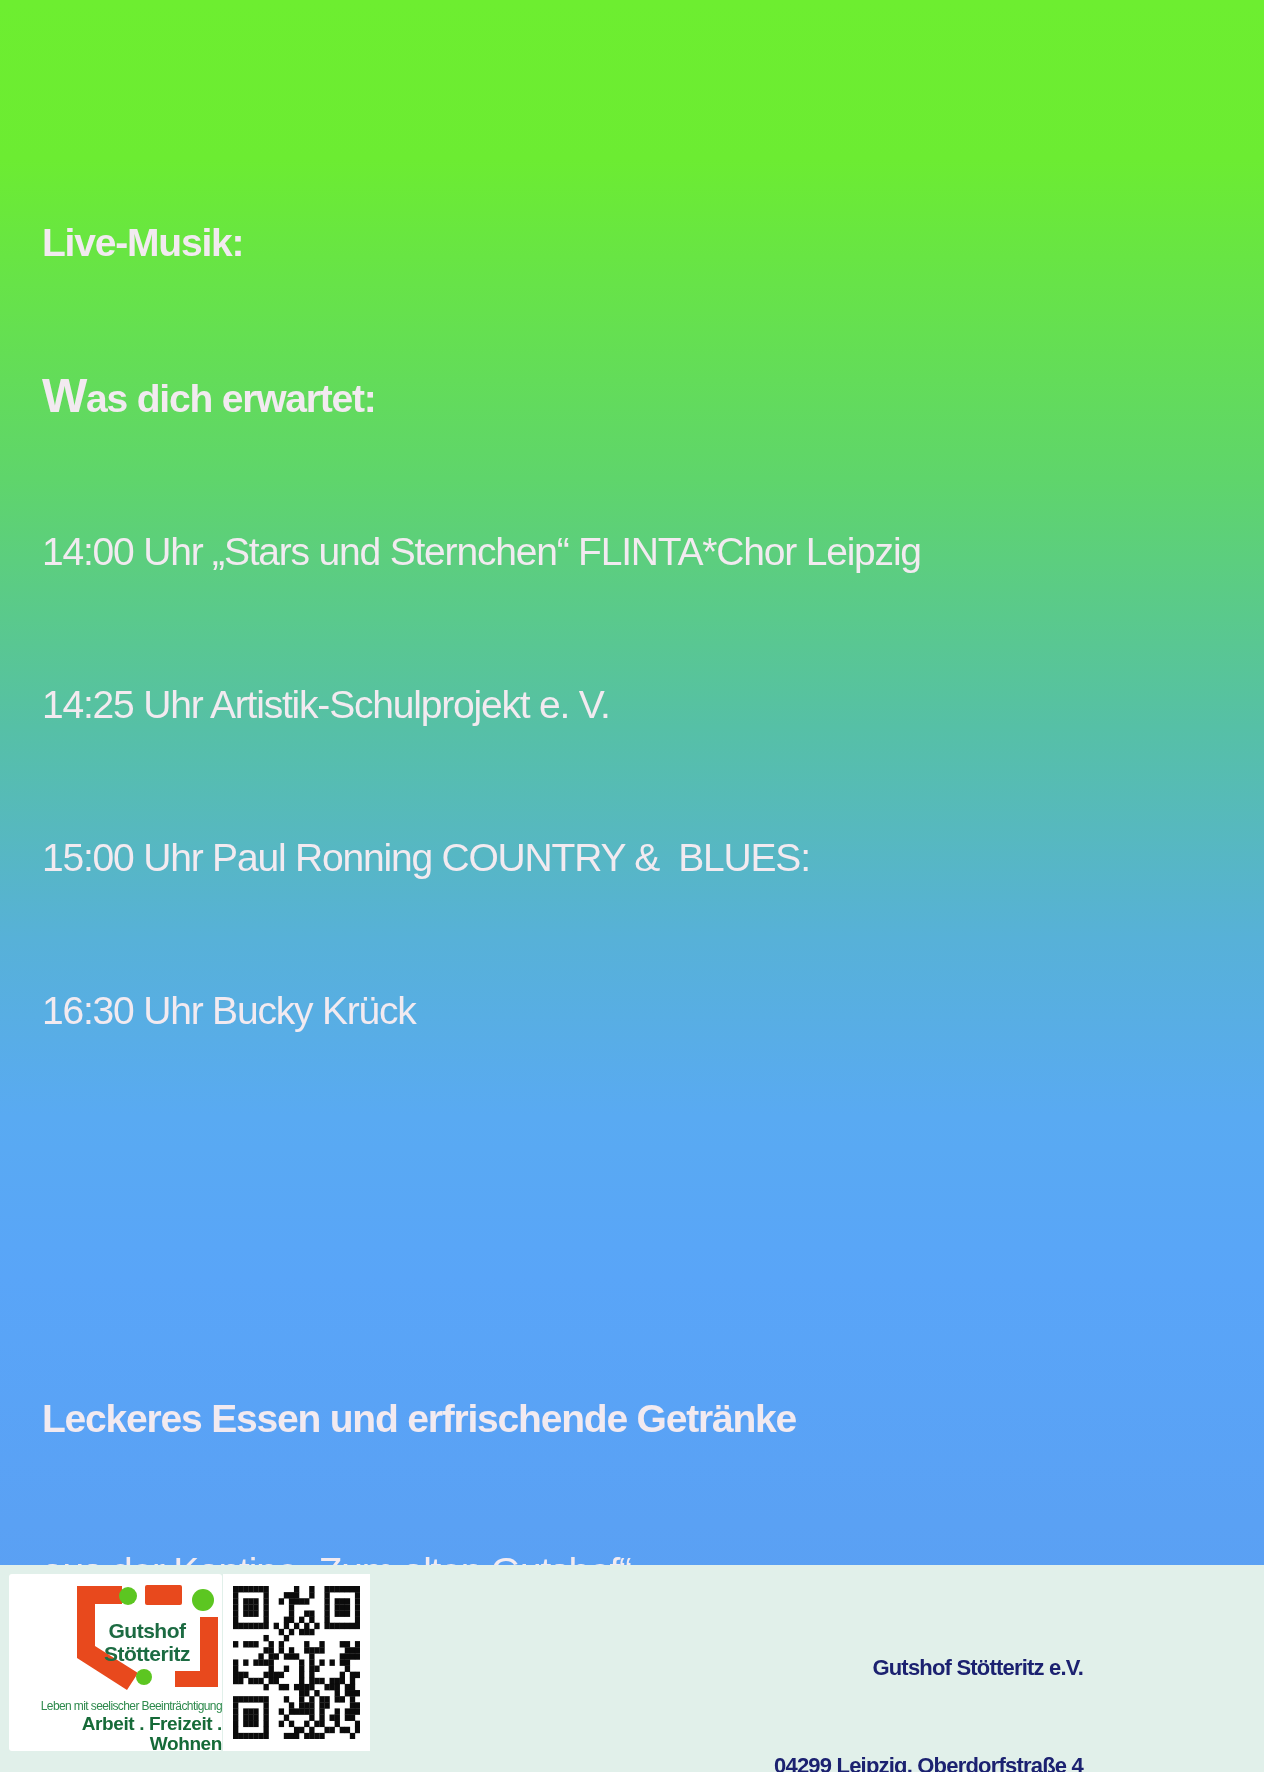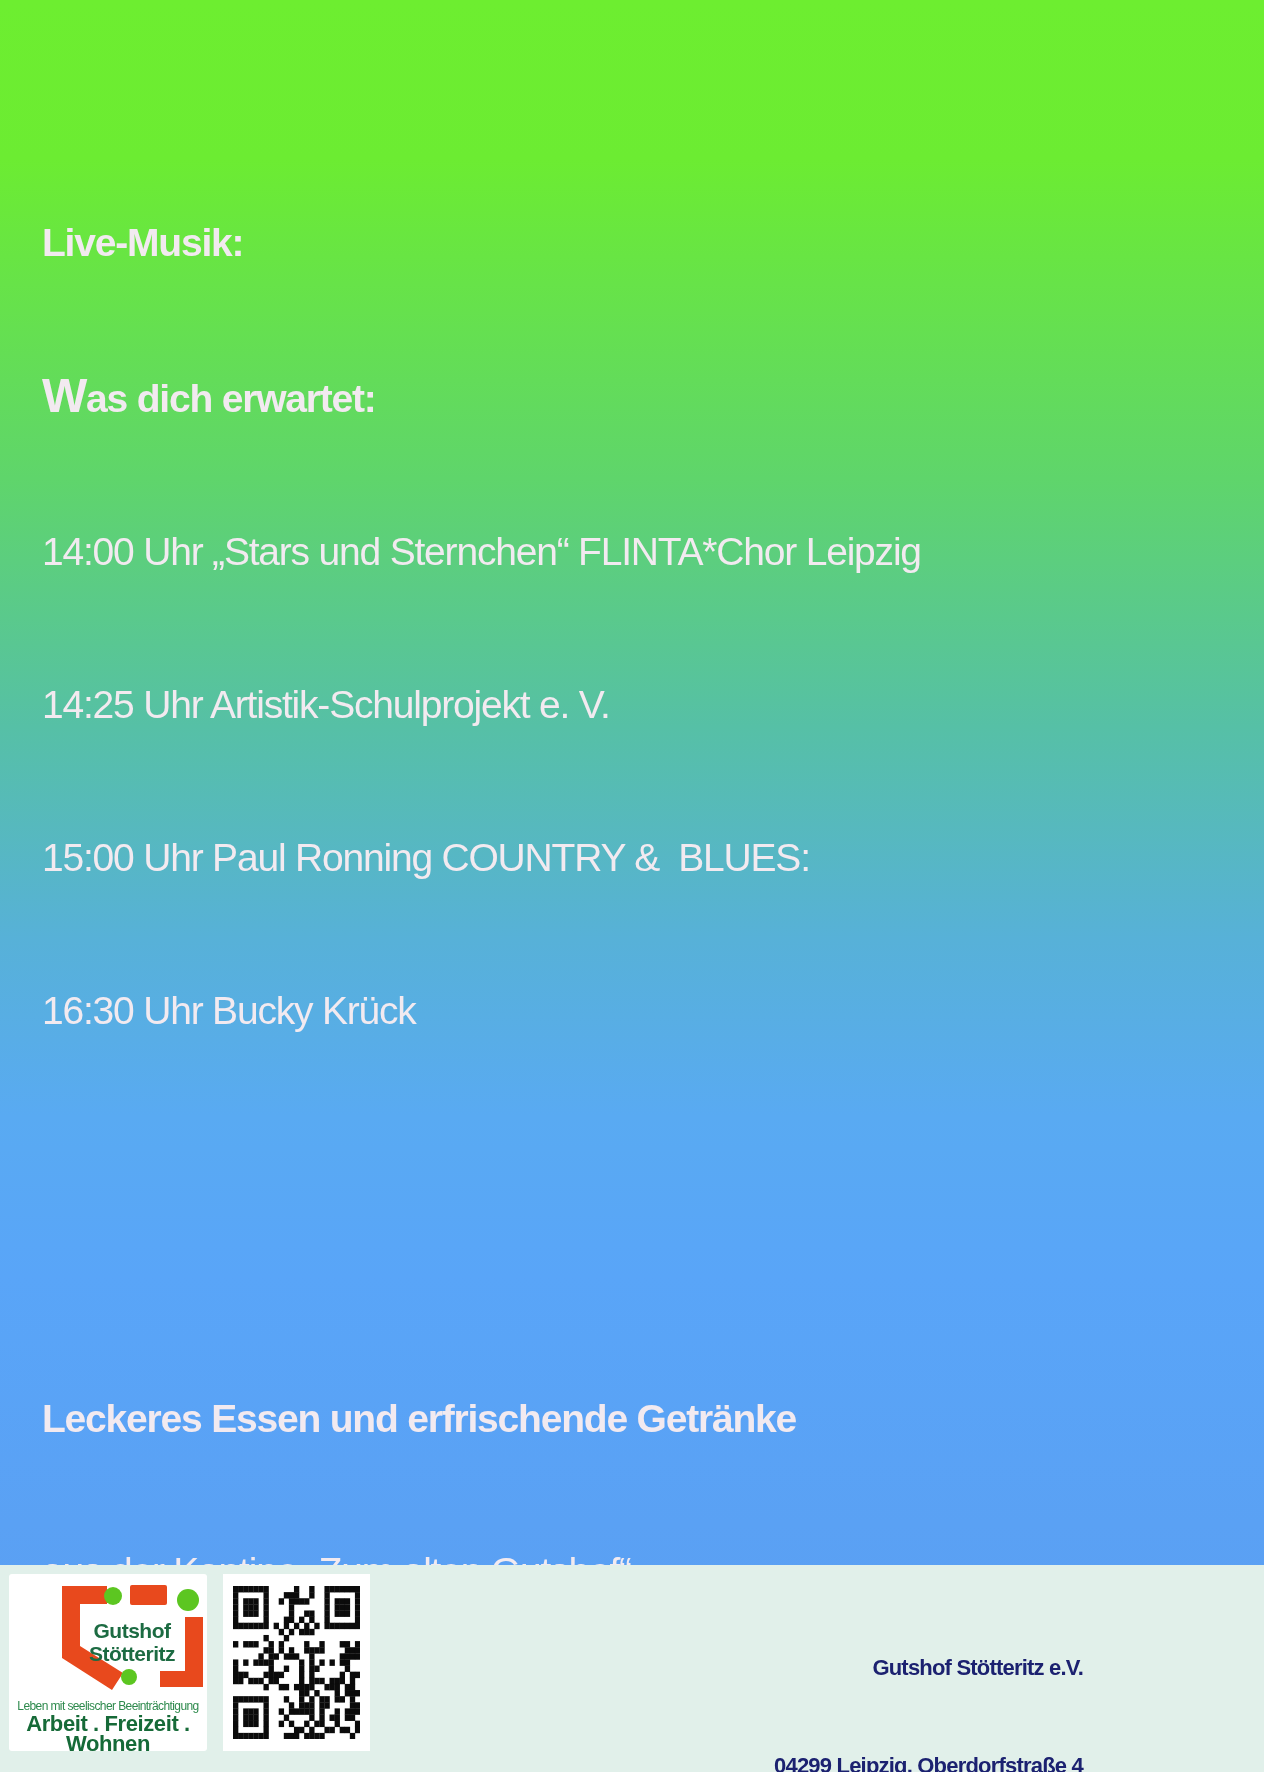--- a/index.html
+++ b/index.html
@@ -27,26 +27,26 @@
   .lead{font-size:48px;}
   .gap{height:51px;}
   
   .footer{
     position:absolute;left:0;right:0;top:1565px;height:207px;
     background:#e1f0ea;
   }
   .logo-box{
     position:absolute;left:9px;top:9px;width:198px;height:177px;
     background:#ffffff;border-radius:3px;
-    text-align:center;overflow:hidden;
+    text-align:right;overflow:hidden;padding-left:15px;
   }
   .logo-box svg{display:block;margin:0 auto;}
   .logo-title{fill:#1c6b42;font-weight:bold;font-size:21px;letter-spacing:-0.5px;}
   .tag1{font-size:12px;line-height:16px;color:#2e8a4d;letter-spacing:-0.6px;margin-top:2px;}
-  .tag2{font-size:22px;line-height:20px;font-weight:bold;color:#166a38;letter-spacing:-0.4px;}
+  .tag2{font-size:19px;line-height:20px;font-weight:bold;color:#166a38;letter-spacing:-0.4px;}
   .qr-box{
     position:absolute;left:223px;top:9px;width:147px;height:177px;
     background:#ffffff;
     display:flex;align-items:center;justify-content:center;
   }
   .qr-box svg{fill:#0b0b0b;}
   .footer-text{
     position:absolute;right:177px;top:24px;
     text-align:right;
     color:#1b2170;font-weight:bold;

